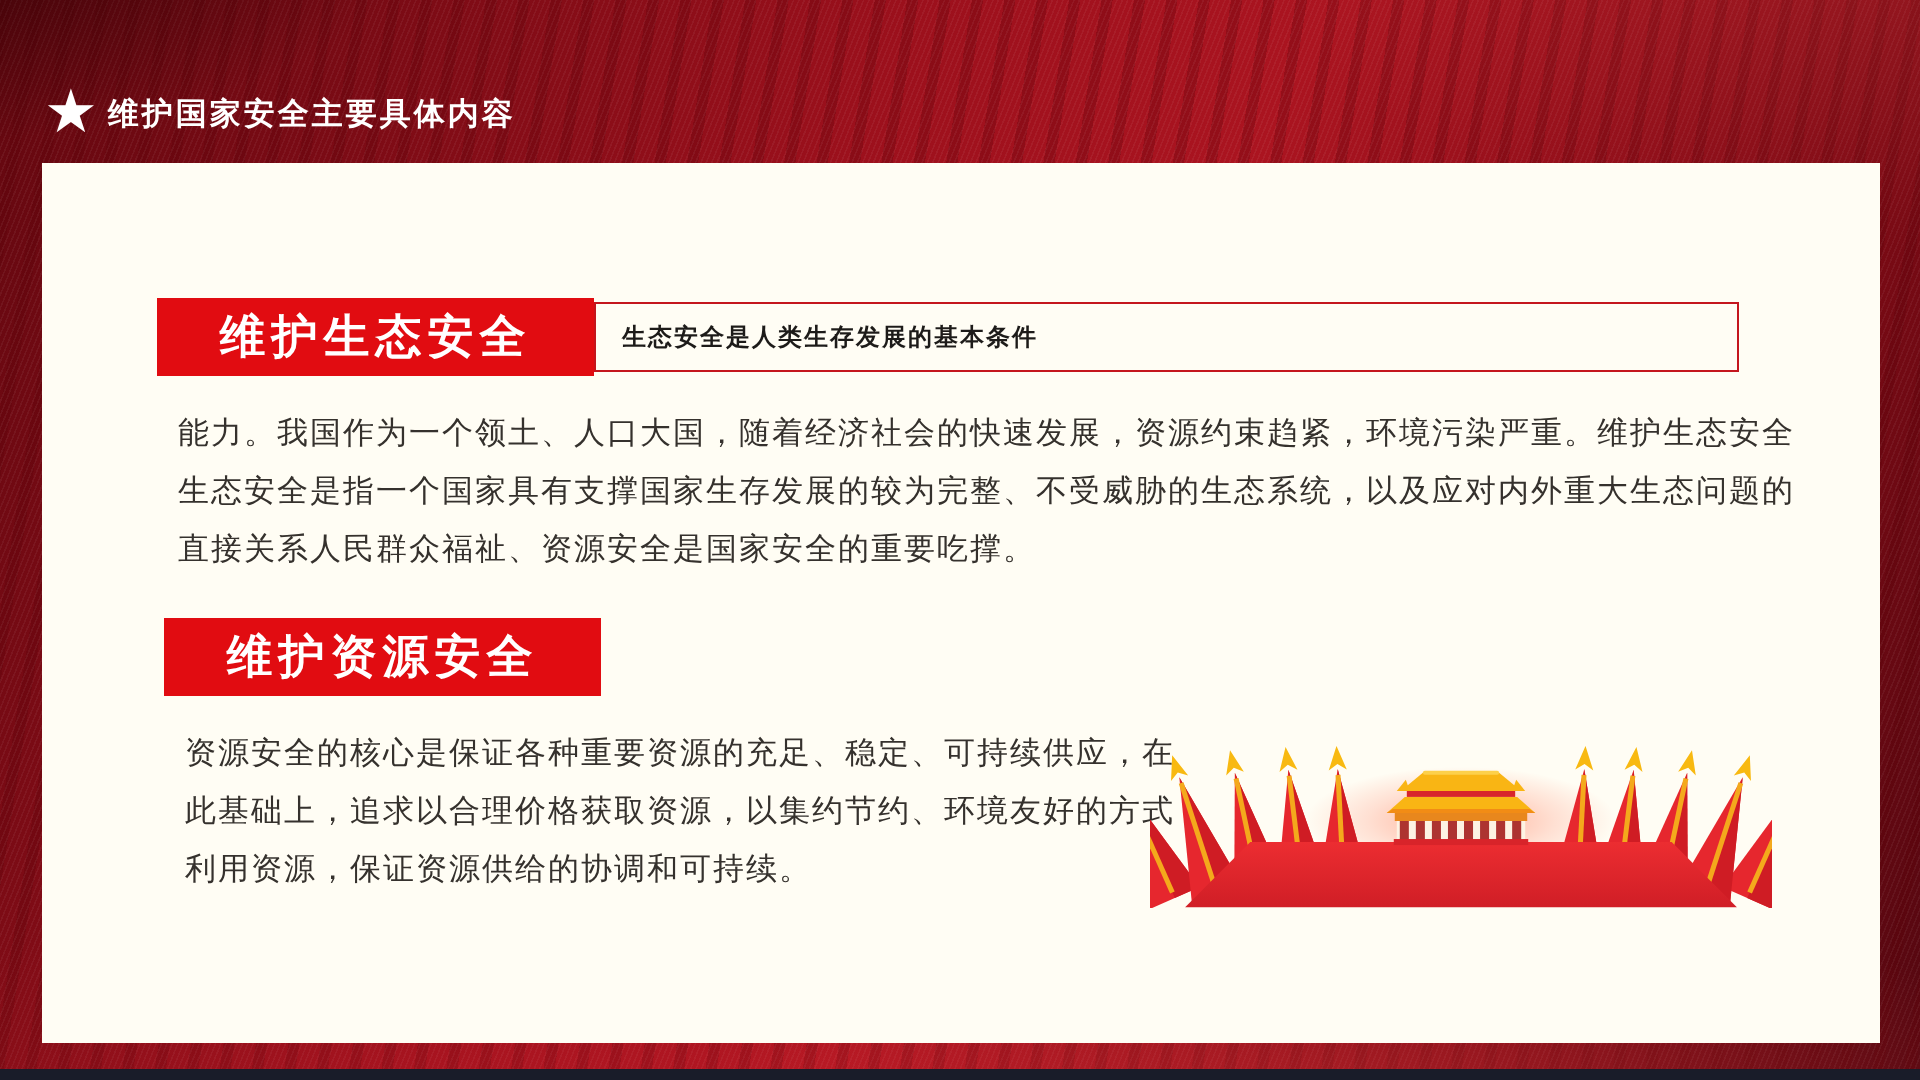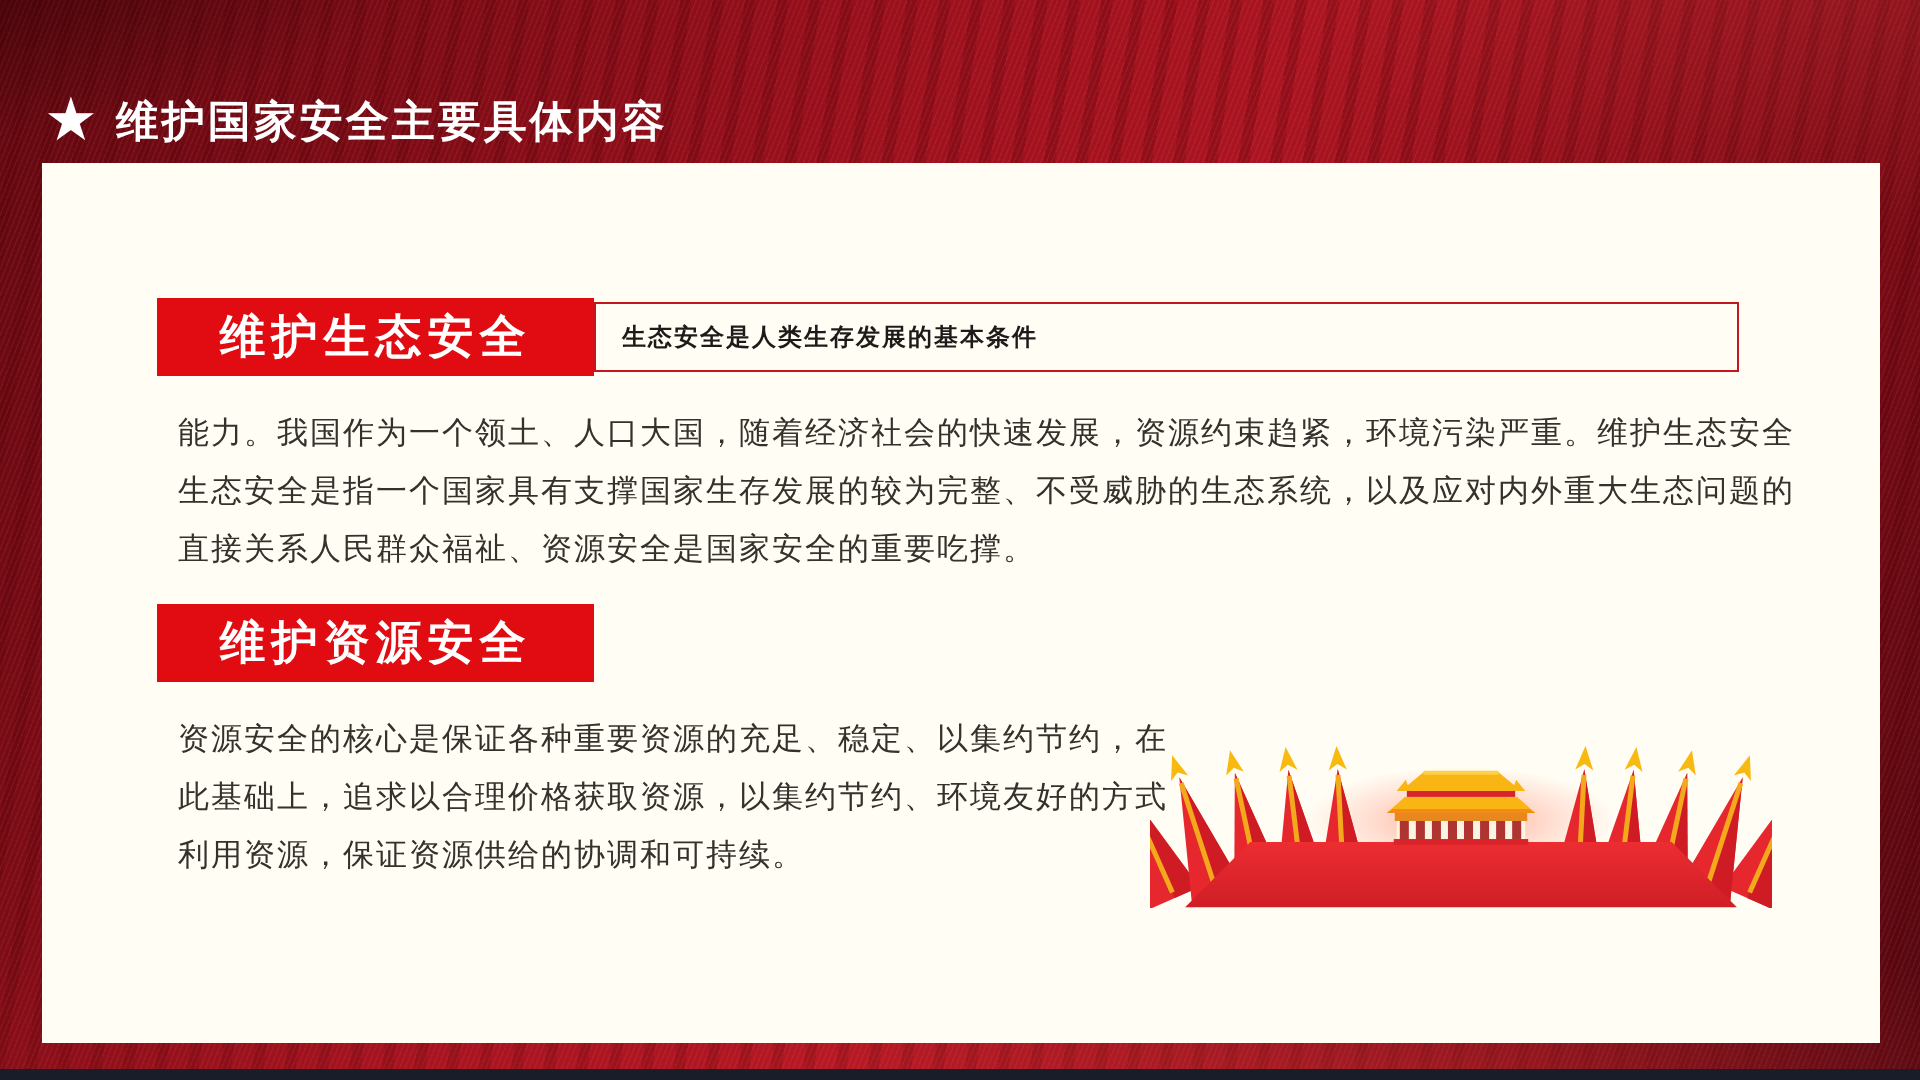--- a/index.html
+++ b/index.html
@@ -12,25 +12,25 @@
       radial-gradient(1300px 430px at 28% 110%, rgba(230,40,50,.28), rgba(230,40,50,0) 70%),
       radial-gradient(1100px 520px at 102% -8%, rgba(255,80,80,.20), rgba(255,80,80,0) 65%),
       radial-gradient(900px 420px at -5% -10%, rgba(20,0,2,.55), rgba(20,0,2,0) 60%),
       repeating-linear-gradient(112deg, rgba(255,255,255,.05) 0 1.5px, rgba(255,255,255,0) 1.5px 5px),
       repeating-linear-gradient(99deg, rgba(90,0,8,.28) 0 11px, rgba(90,0,8,0) 11px 32px),
       linear-gradient(115deg, #62070f 0%, #9c101c 38%, #ab1420 55%, #7a0a14 82%, #530710 100%);
   }
   .bottom-bar{position:absolute;left:0;bottom:0;width:100%;height:11px;background:#191c29;}
   .title-row{position:absolute;left:44px;top:84px;display:flex;align-items:center;gap:6px;color:#ffffff;}
   .star{font-size:60px;line-height:1;transform:translateY(-2px);}
-  .title{margin:12px;font-size:43px;font-weight:bold;letter-spacing:3px;line-height:1.2;}
+  .title{margin:4px;font-size:31px;font-weight:bold;letter-spacing:3px;line-height:1.2;}
   .panel{position:absolute;left:42px;top:163px;width:1838px;height:880px;background:#fffdf4;}
   .block{position:absolute;left:0;width:100%;}
   .block-1{top:135px;}
-  .block-2{top:441px;}
+  .block-2{top:455px;margin-left:7px;}
   .head-row{display:flex;align-items:flex-start;margin-left:115px;}
   .head-box{
     width:437px;height:78px;background:#e10c11;flex:none;
     display:flex;align-items:center;justify-content:center;
   }
   .head-box span{color:#ffffff;font-size:46px;font-weight:bold;letter-spacing:6px;text-align:center;}
   .sub-box{
     width:1141px;height:66px;margin-top:4px;flex:none;
     border:2px solid #c4161d;background:#fffdf4;
     display:flex;align-items:center;
@@ -68,21 +68,21 @@
       </div>
     </section>
 
     <section class="block block-2">
       <div class="head-row">
         <div class="head-box">
           <span>维护资源安全</span>
         </div>
       </div>
       <div class="body">
-        <div class="line">资源安全的核心是保证各种重要资源的充足、稳定、以集约节约，在</div>
+        <div class="line">资源安全的核心是保证各种重要资源的充足、稳定、可持续供应，在</div>
         <div class="line">此基础上，追求以合理价格获取资源，以集约节约、环境友好的方式</div>
         <div class="line">利用资源，保证资源供给的协调和可持续。</div>
       </div>
     </section>
 
     <svg class="illustration" viewBox="0 0 620 160" aria-hidden="true">
       <defs>
         <radialGradient id="glow" cx="50%" cy="50%" r="50%">
           <stop offset="0%" stop-color="#ff7a4d" stop-opacity="0.55"></stop>
           <stop offset="60%" stop-color="#ff5a3a" stop-opacity="0.18"></stop>

